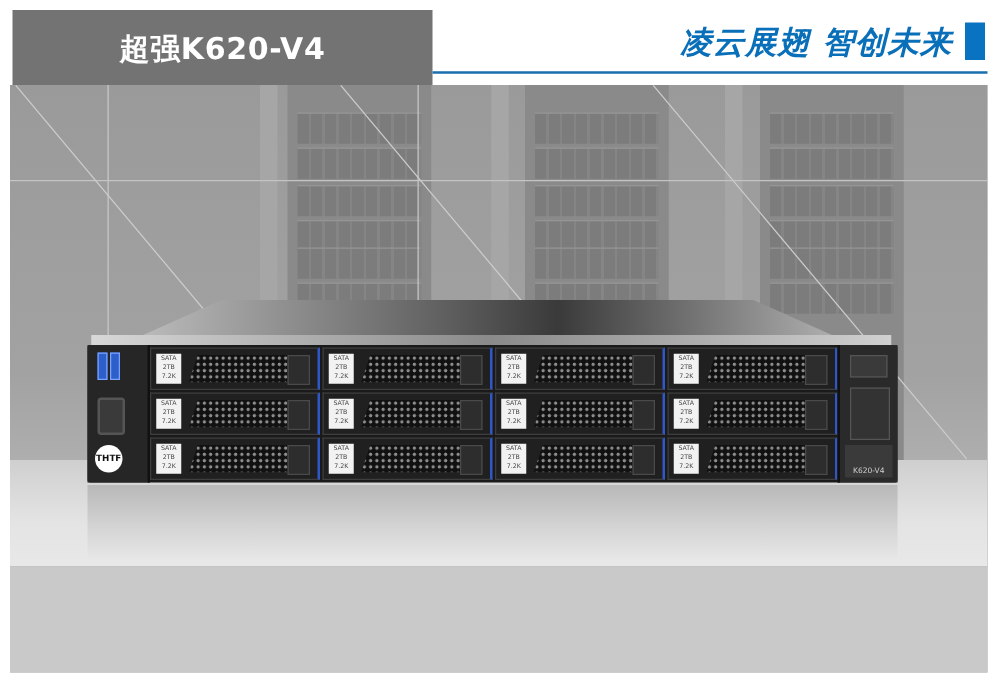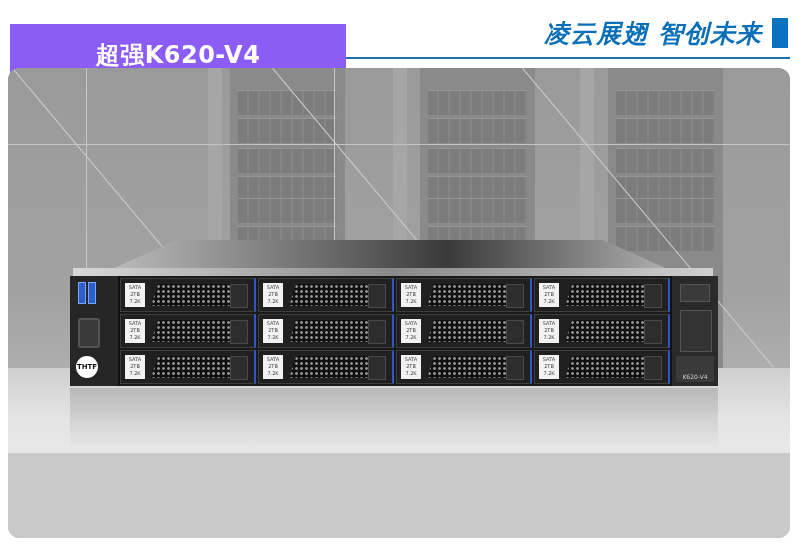--- a/index.html
+++ b/index.html
@@ -1,23 +1,23 @@
 <!DOCTYPE html>
 <html><head>
 <meta charset="utf-8">
 <style>
   html,body{margin:0;padding:0;}
   body{width:800px;height:545px;background:#ffffff;position:relative;overflow:hidden;font-family:"DejaVu Sans","Liberation Sans",sans-serif;}
-  .header-band{position:absolute;left:10px;top:24px;width:336px;height:62px;background:#8b5cf6;display:flex;align-items:center;justify-content:center;}
+  .header-band{position:absolute;left:10px;top:8px;width:336px;height:62px;background:#737373;display:flex;align-items:center;justify-content:center;}
   .header-title{color:#fff;font-size:24px;font-weight:bold;letter-spacing:0.5px;}
   .slogan-wrap{position:absolute;right:12px;top:14px;height:38px;display:flex;align-items:center;gap:10px;}
   .slogan{color:#0a6fb9;font-size:25px;font-weight:bold;letter-spacing:1px;font-style:italic;}
   .slogan-bar{width:16px;height:30px;background:#0a73c1;}
   .header-line{position:absolute;left:346px;top:57px;width:444px;height:2px;background:#1a6fae;}
-  .photo{position:absolute;left:8px;top:68px;width:782px;height:470px;overflow:hidden;background:#9d9d9d;border-radius:12px;}
+  .photo{position:absolute;left:8px;top:68px;width:782px;height:470px;overflow:hidden;background:#9d9d9d;}
   .wall{position:absolute;left:0;top:0;width:782px;height:385px;background:linear-gradient(180deg,#9a9a9a 0%,#a2a2a2 60%,#bdbdbd 100%);}
   .floor-top{position:absolute;left:0;top:300px;width:782px;height:85px;background:linear-gradient(180deg,#cfcfcf 0%,#e4e4e4 60%,#e8e8e8 100%);}
   .floor{position:absolute;left:0;top:385px;width:782px;height:85px;background:#c9c9c9;}
   .vline{position:absolute;top:0;width:1px;height:300px;background:#c8c8c8;}
   .hline{position:absolute;left:0;top:76px;width:782px;height:1px;background:#c4c4c4;}
   .diag{position:absolute;height:1px;background:#cdcdcd;transform-origin:0 0;}
   .rack{position:absolute;top:0;width:115px;height:300px;background:#8a8a8a;}
   .rack .unit{position:absolute;left:8px;width:99px;height:24px;background:repeating-linear-gradient(90deg,#7c7c7c 0 9px,#858585 9px 11px);border-top:1px solid #959595;}
   .rack-post{position:absolute;top:0;width:14px;height:300px;background:#a6a6a6;}
   .server-top{position:absolute;left:102px;top:172px;width:560px;height:30px;background:linear-gradient(90deg,#bcbcbc 0%,#5d5d5d 45%,#3a3a3a 60%,#b0b0b0 100%);clip-path:polygon(12% 0,88% 0,100% 100%,0 100%);}

